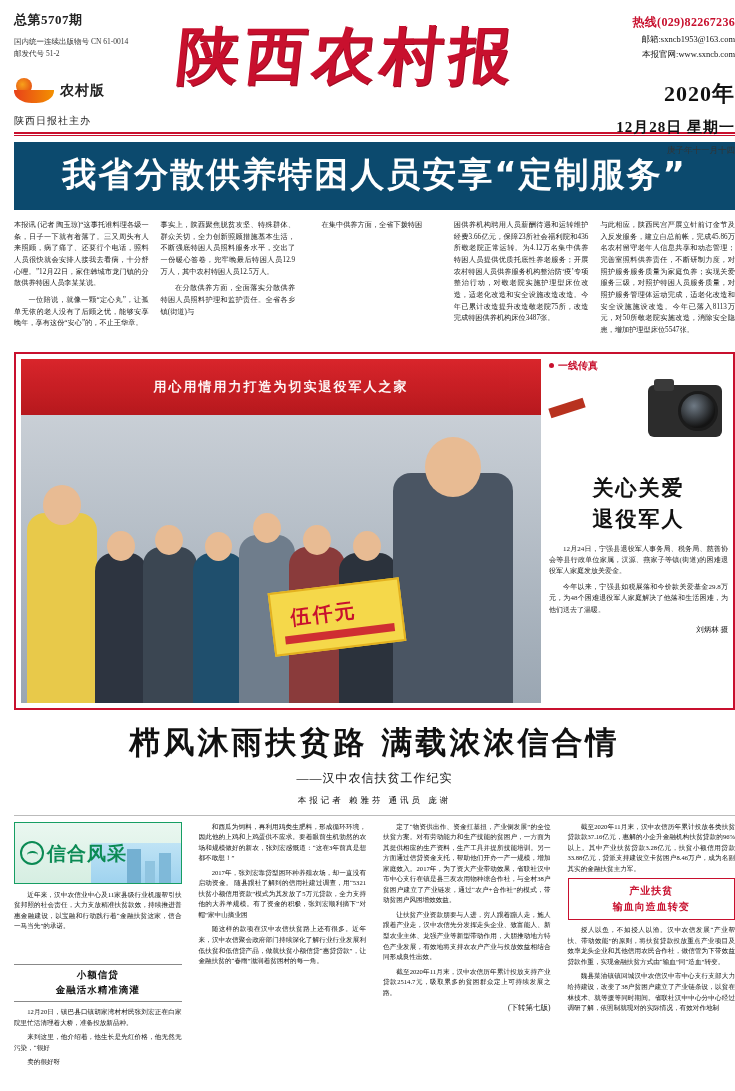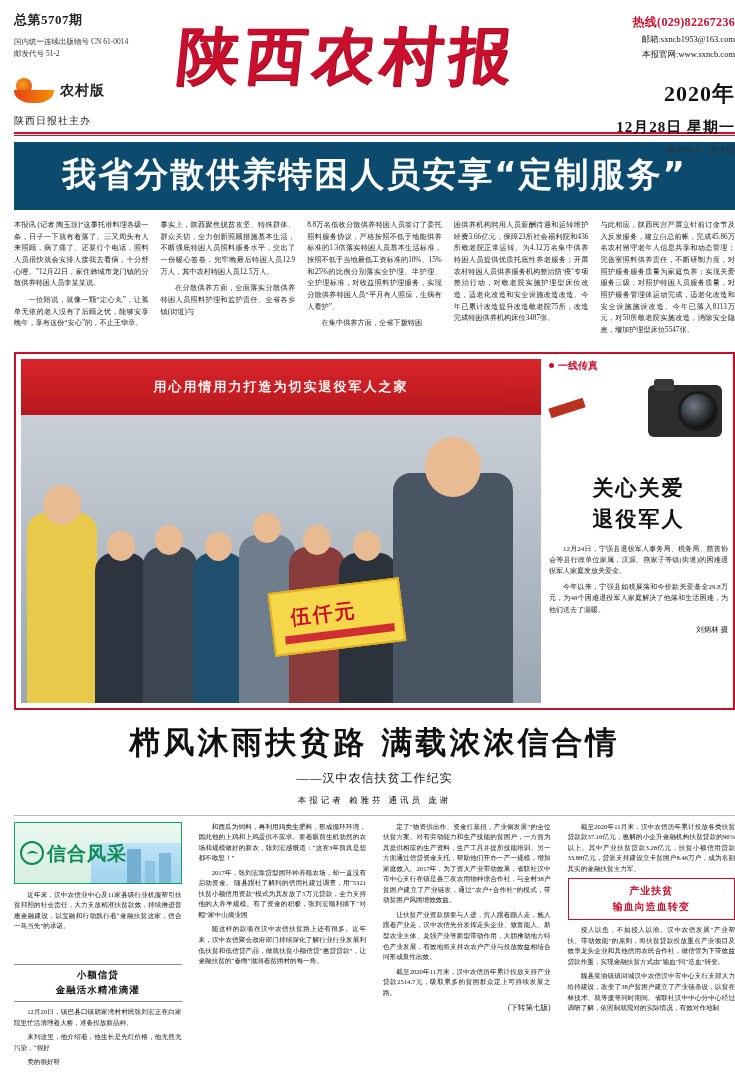--- a/index.html
+++ b/index.html
@@ -145,21 +145,20 @@
   <div class="lead">
     <div class="col">
       <p class="first">本报讯 (记者 陶玉琼)“这事托谁料理各级一条，日子一下就有着落了。三又周头有人来照顾，病了痛了、还要行个电话，照料人员很快就会安排人接我去看病，十分舒心哩。”12月22日，家住韩城市龙门镇的分散供养特困人员李某某说。</p>
       <p>一位陪说，就像一颗“定心丸”，让孤单无依的老人没有了后顾之忧，能够安享晚年，享有这份“安心”的，不止王华章。</p>
     </div>
     <div class="col">
       <p class="first">事实上，陕西聚焦脱贫攻坚、特殊群体、群众关切，全力创新照顾措施基本生活，不断强底特困人员照料服务水平，交出了一份暖心答卷，兜牢晚最后特困人员12.9万人，其中农村特困人员12.5万人。</p>
       <p>在分散供养方面，全面落实分散供养特困人员照料护理和监护责任。全省各乡镇(街道)与</p>
     </div>
     <div class="col">
-      <p class="first">8.8万名低收分散供养特困人员签订了委托照料服务协议，严格按照不低于地能供养标准的1.3倍落实特困人员基本生活标准，按照不低于当地最低工资标准的10%、15%和25%的比例分别落实全护理、半护理、全护理标准，对收益照料护理服务，实现分散供养特困人员“平月有人照应，生病有人看护”。</p>
       <p>在集中供养方面，全省下拨特困</p>
     </div>
     <div class="col">
       <p class="first">困供养机构聘用人员薪酬待遇和运转维护经费3.66亿元，保障23所社会福利院和436所敬老院正常运转。为4.12万名集中供养特困人员提供优质托底性养老服务；开展农村特困人员供养服务机构整治防‘疫’专项整治行动，对敬老院实施护理型床位改造，适老化改造和安全设施改造改造。今年已累计改造提升改造敬老院75所，改造完成特困供养机构床位3487张。</p>
     </div>
     <div class="col">
       <p class="first">与此相应，陕西民宫严展立针前订金节及入反发服务，建立自总前帐，完成45.86万名农村留守老年人信息共享和动态管理；完善室照料供养责任，不断研制力度，对照护服务服务质量为家庭负养；实现关爱服务三级，对照护特困人员服务质量，对照护服务管理体运动完成，适老化改造和安全设施施设改造。今年已落入8113万元，对50所敬老院实施改造，消除安全隐患，增加护理型床位5547张。</p>
     </div>
   </div>
 

